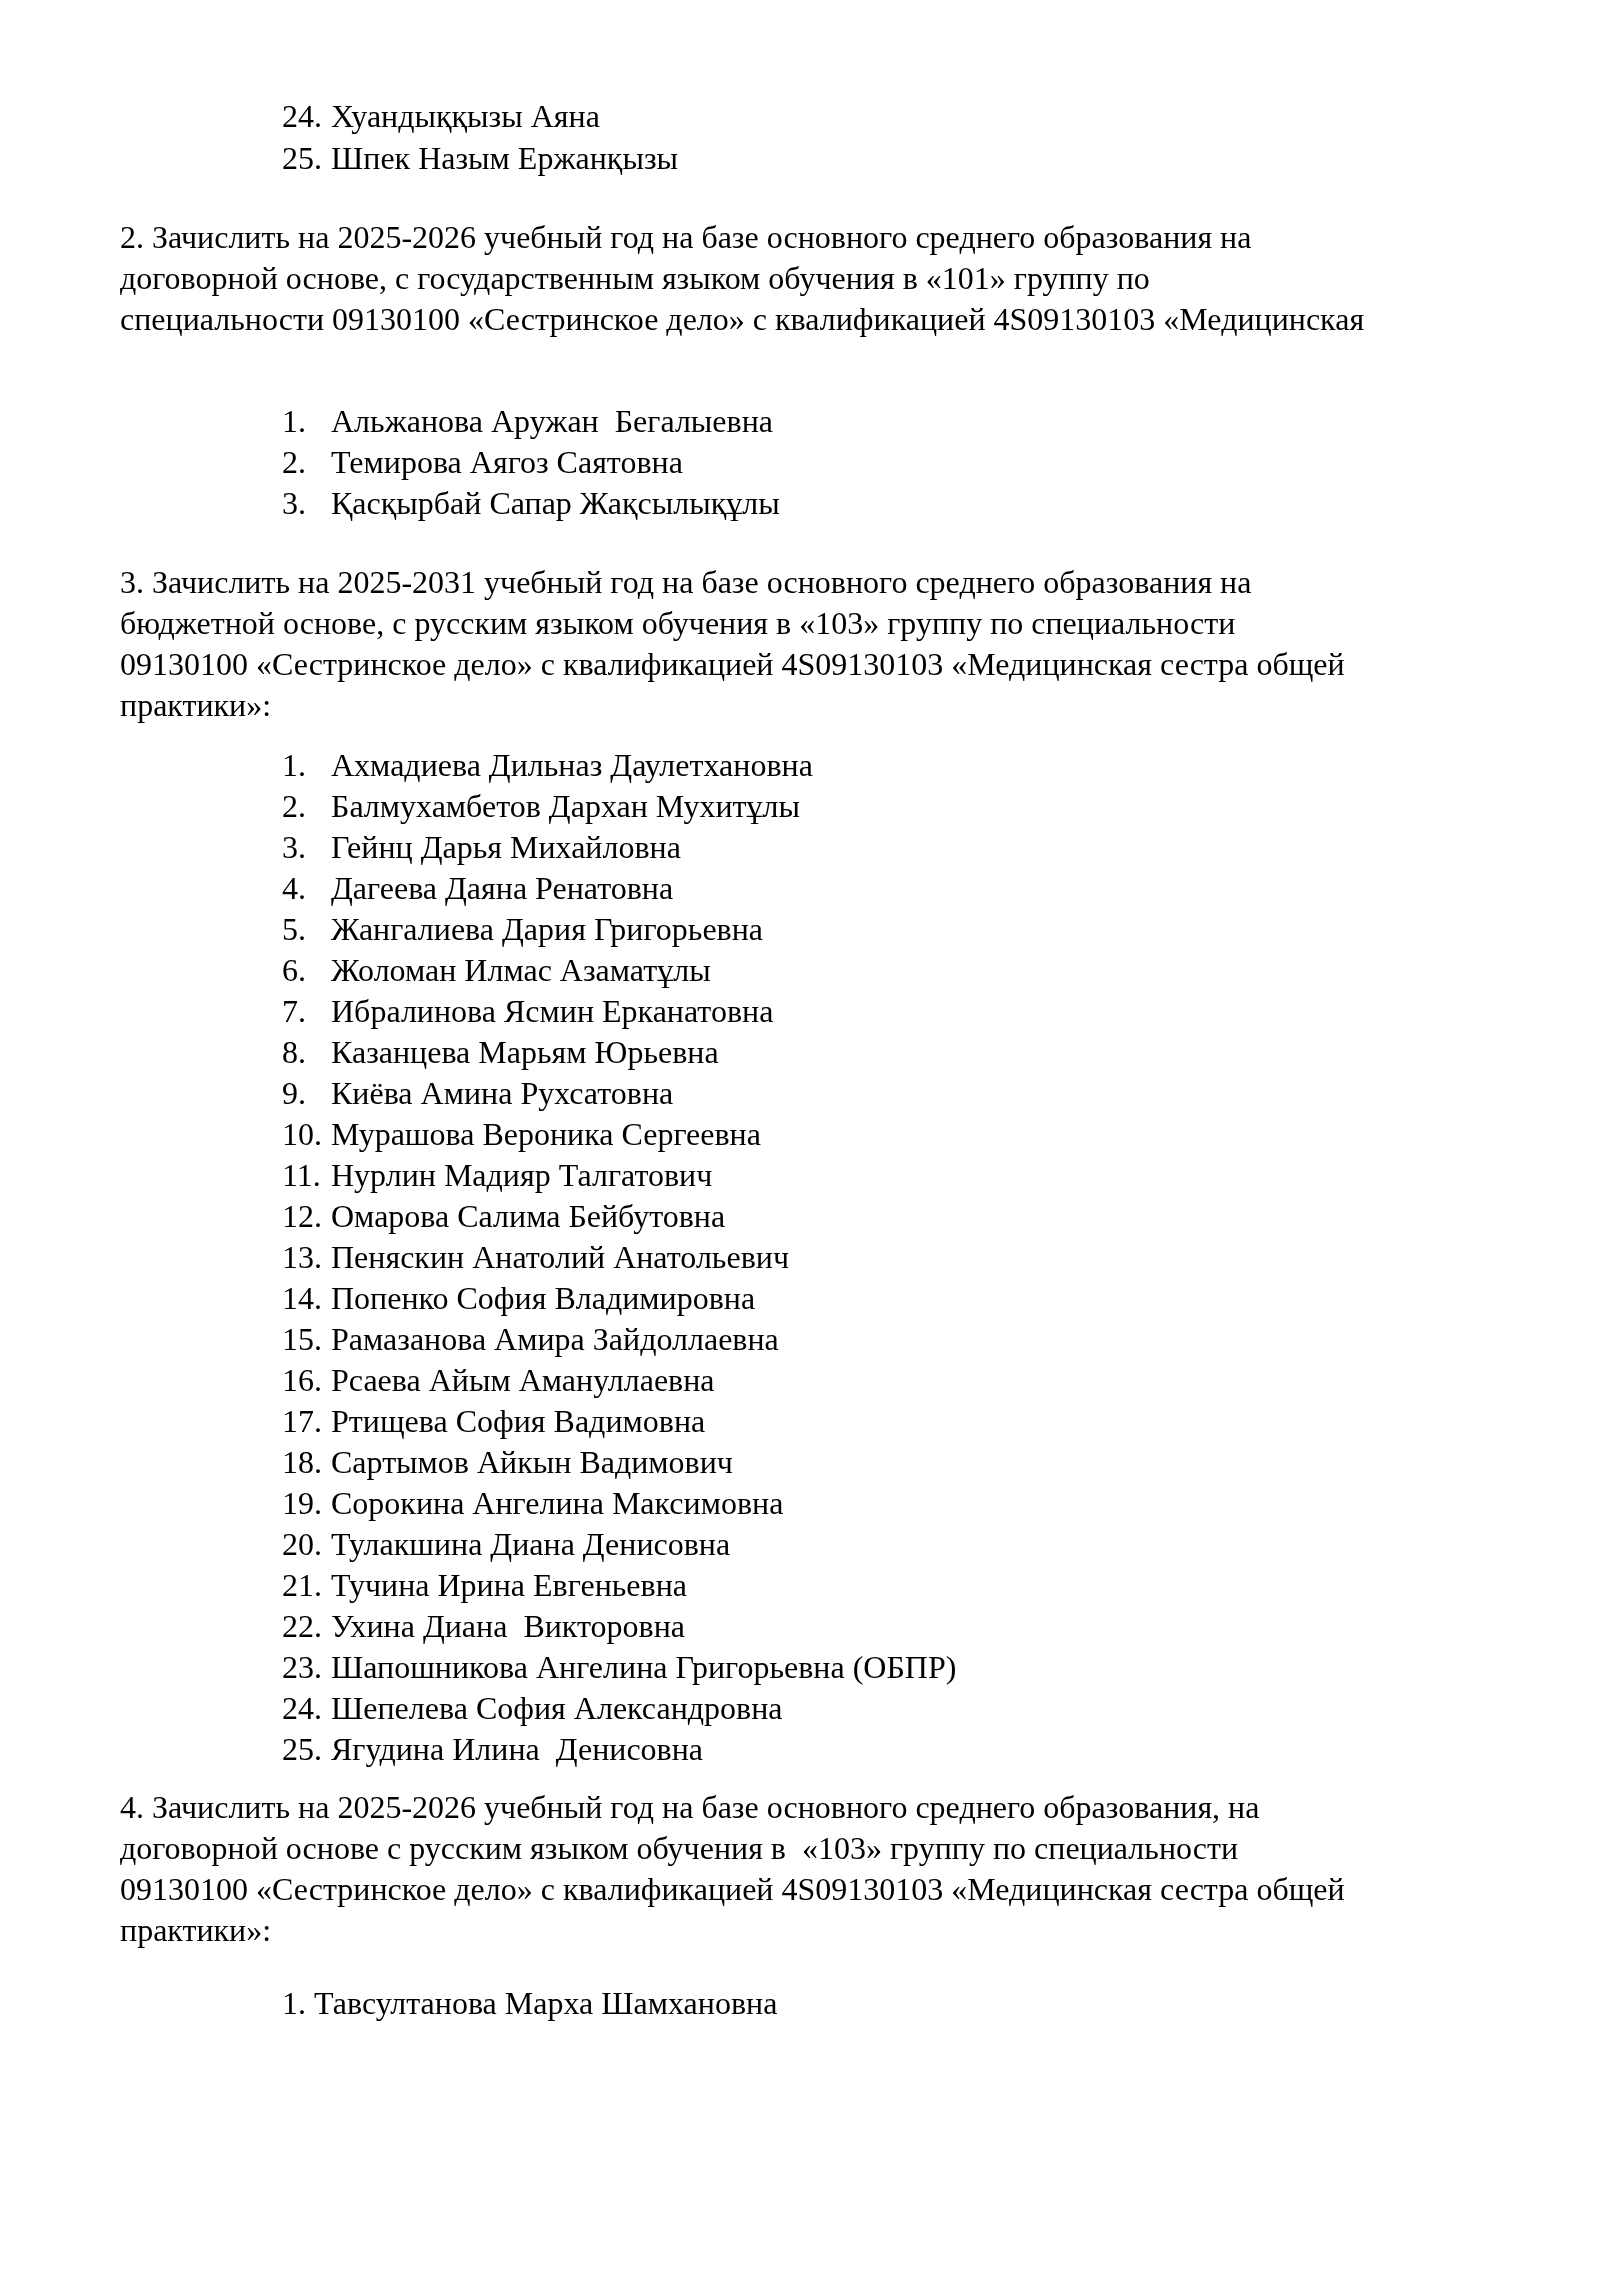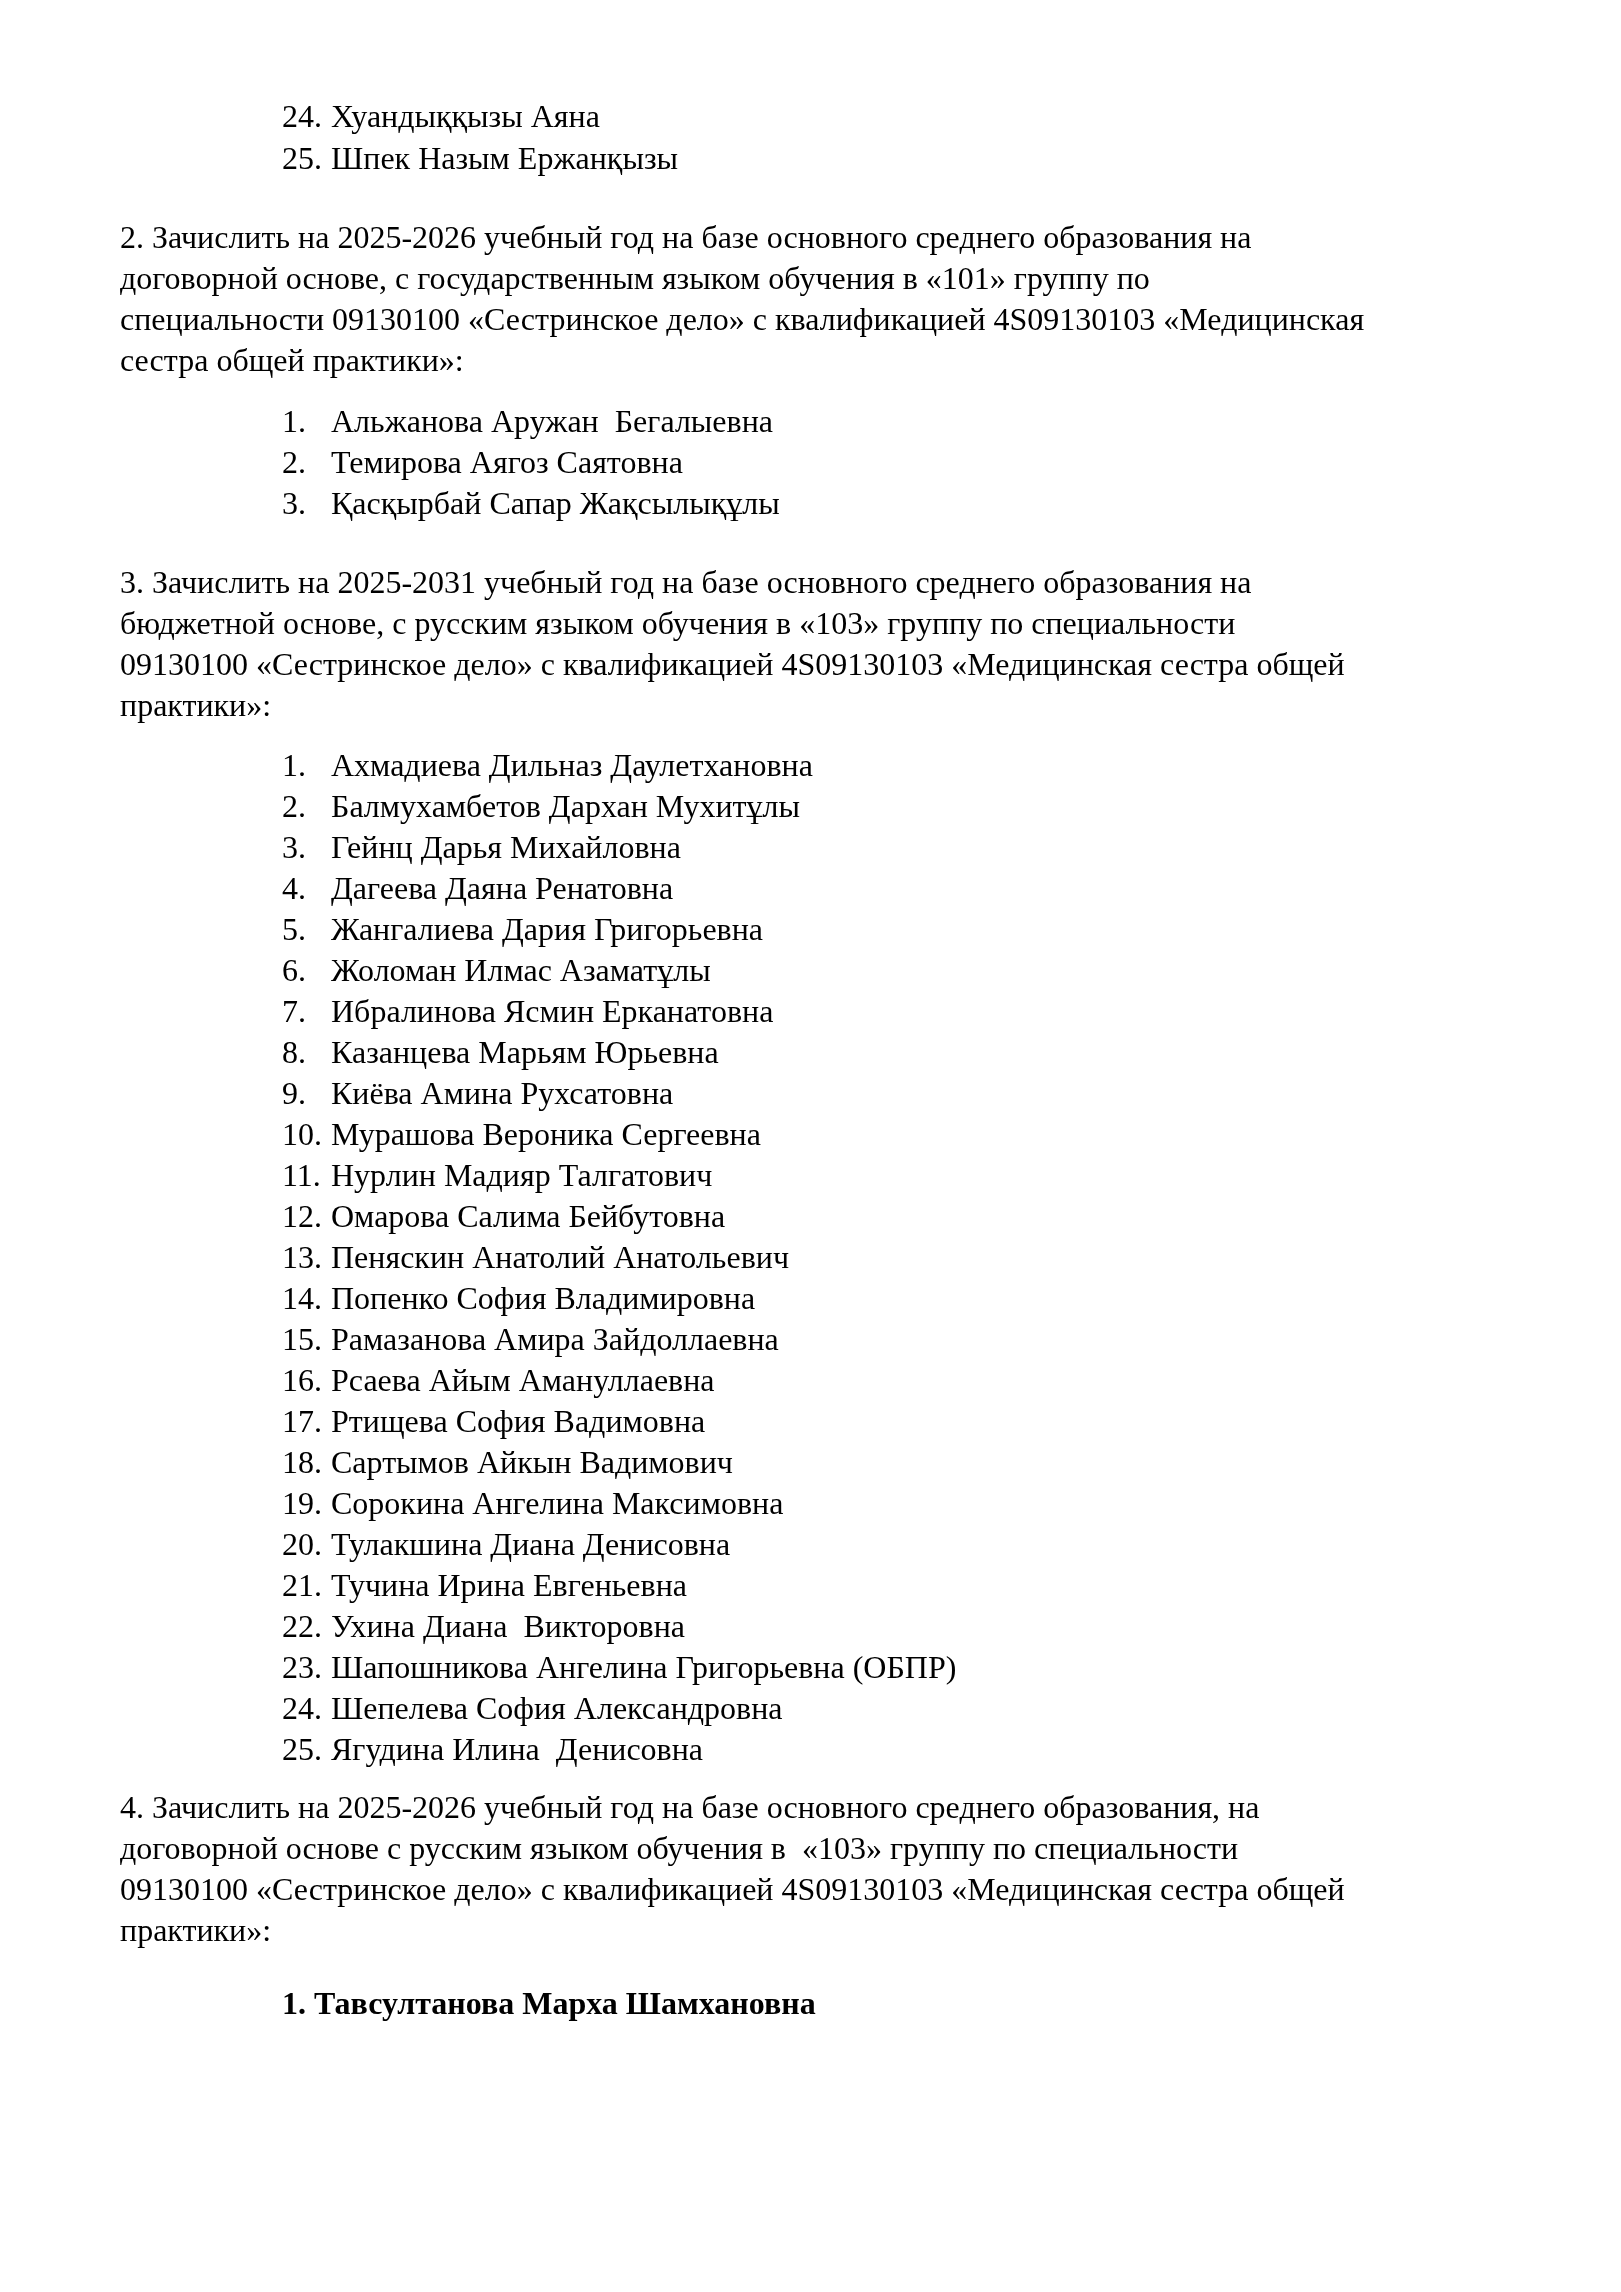--- a/index.html
+++ b/index.html
@@ -21,37 +21,36 @@
   .list.inline .name { left: auto; position: static; }
   .list.inline .item { padding-left: 282px; }
   .list.inline .num { position: static; }
   #blk-list0 { top: 95px; }
   #blk-list0 .item { height: 42px; line-height: 42px; }
   #blk-para2 { top: 217px; }
   #blk-list2 { top: 401px; }
   #blk-para3 { top: 562px; }
   #blk-list3 { top: 745px; }
   #blk-para4 { top: 1787px; }
-  #blk-list4 { top: 1983px; font-weight: bold; }
+  #blk-list4 { top: 1983px; }
 </style>
 </head>
 <body>
 
 <div class="page">
 
   <div class="block list" id="blk-list0">
     <div class="item"><span class="num">24.</span><span class="name">Хуандыққызы Аяна</span></div>
     <div class="item"><span class="num">25.</span><span class="name">Шпек Назым Ержанқызы</span></div>
   </div>
 
   <div class="block para" id="blk-para2">
     <span class="line">2. Зачислить на 2025-2026 учебный год на базе основного среднего образования на</span>
     <span class="line">договорной основе, с государственным языком обучения в «101» группу по</span>
     <span class="line">специальности 09130100 «Сестринское дело» с квалификацией 4S09130103 «Медицинская</span>
-    <span class="line">сестра общей практики»:</span>
   </div>
   <div class="block list" id="blk-list2">
     <div class="item"><span class="num">1.</span><span class="name">Альжанова Аружан  Бегалыевна</span></div>
     <div class="item"><span class="num">2.</span><span class="name">Темирова Аягоз Саятовна</span></div>
     <div class="item"><span class="num">3.</span><span class="name">Қасқырбай Сапар Жақсылықұлы</span></div>
   </div>
 
   <div class="block para" id="blk-para3">
     <span class="line">3. Зачислить на 2025-2031 учебный год на базе основного среднего образования на</span>
     <span class="line">бюджетной основе, с русским языком обучения в «103» группу по специальности</span>

